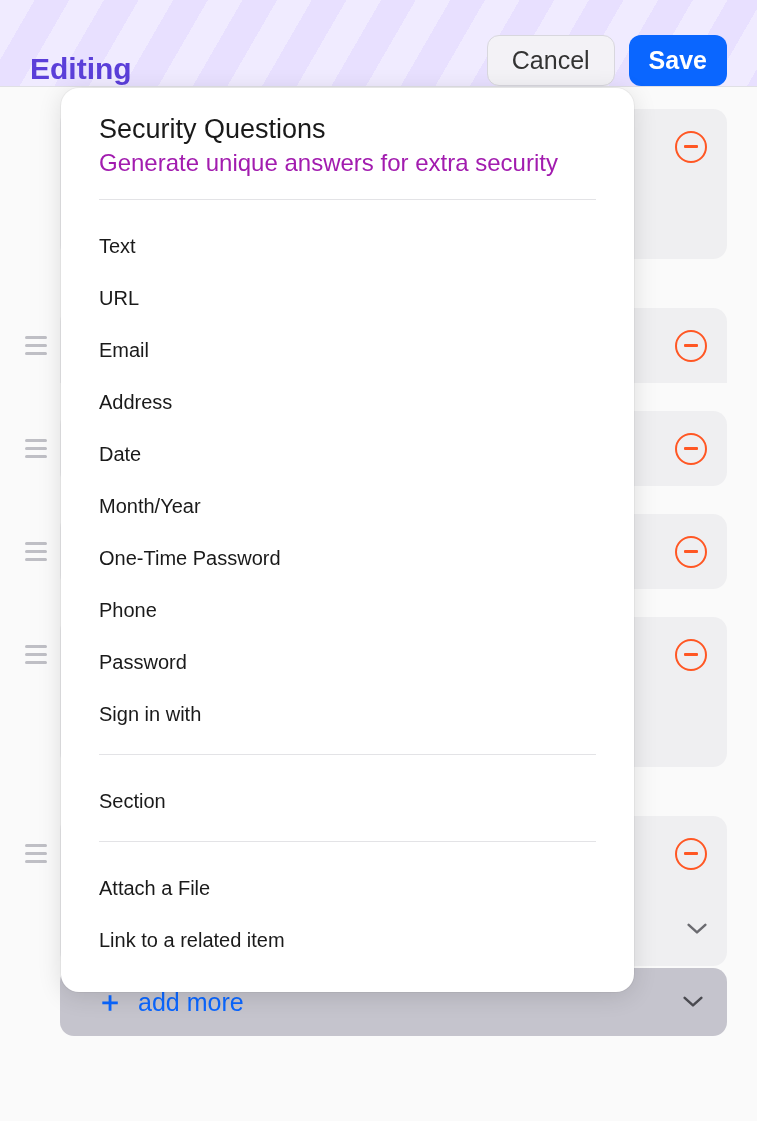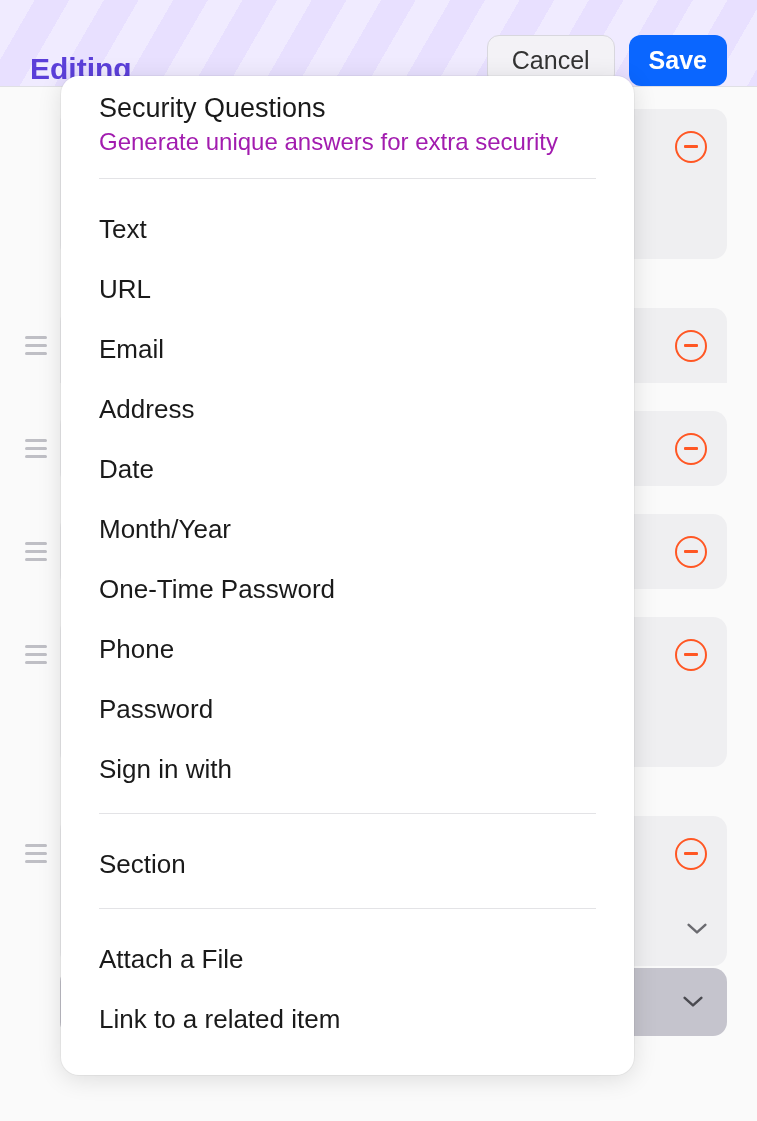--- a/index.html
+++ b/index.html
@@ -163,27 +163,27 @@
       font-size: 28px;
       font-weight: 600;
       line-height: 1;
     }
     .add-more-label {
       color: #0a66ff;
       font-size: 25px;
     }
     .dropdown {
       position: absolute;
-      top: 76px;
+      top: 88px;
       left: 61px;
       width: 573px;
       background: #fff;
       border-radius: 18px;
       box-shadow: 0 4px 24px rgba(0,0,0,0.12), 0 0 0 1px rgba(0,0,0,0.04);
-      padding: 17px 0 26px 0;
+      padding: 26px 0 26px 0;
       z-index: 100;
     }
     .dropdown-inner {
       padding: 0 38px;
     }
     .dropdown-heading {
       font-size: 27px;
       font-weight: 500;
       color: #1a1a1a;
       margin-bottom: 4px;
@@ -192,21 +192,21 @@
       font-size: 24px;
       color: #a21caf;
       margin-bottom: 22px;
     }
     .dropdown-divider {
       height: 1px;
       background: #e3e3e6;
       margin: 0 38px;
     }
     .dropdown-item {
-      font-size: 26px;
+      font-size: 20px;
       color: #1a1a1a;
       padding: 15px 38px 14px 38px;
       cursor: pointer;
     }
     .sect-spacer {
       height: 20px;
     }
     .sect-spacer-sm {
       height: 14px;
     }

